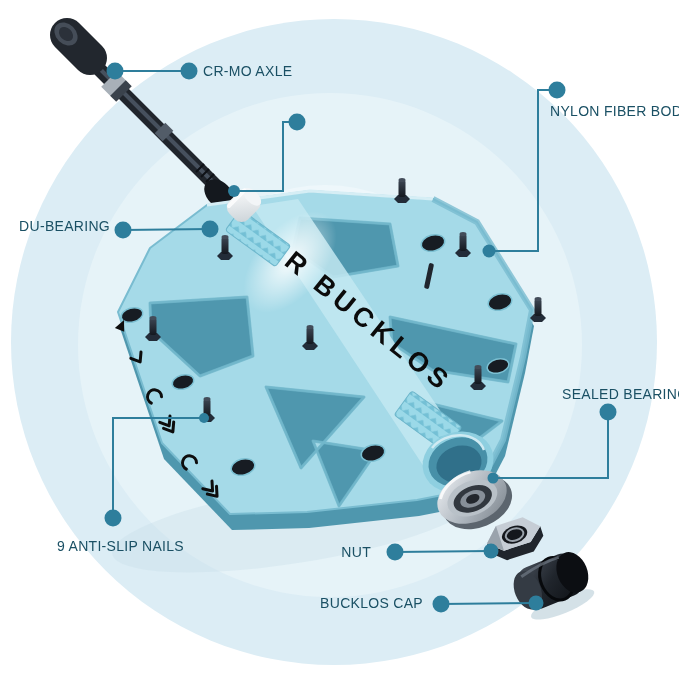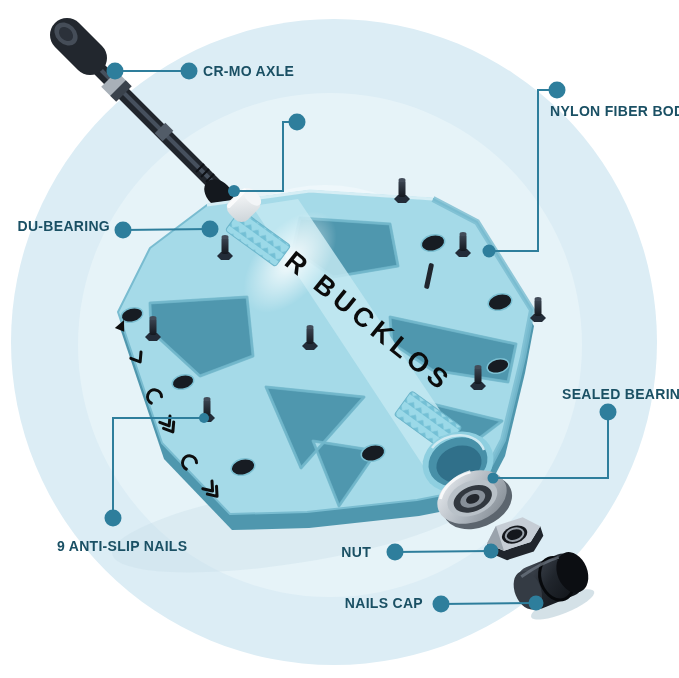--- a/index.html
+++ b/index.html
@@ -2,21 +2,21 @@
 <html><head>
 <meta charset="utf-8">
 <style>
   html,body{margin:0;padding:0;background:#ffffff;}
   .stage{
     position:relative;width:679px;height:678px;background:#ffffff;overflow:hidden;
     font-family:"Liberation Sans",sans-serif;
   }
   .stage svg{position:absolute;left:0;top:0;}
   .label{
-    position:absolute;font-weight:bold;font-size:14px;color:#1a5064;
+    position:absolute;font-weight:normal;font-size:14px;color:#1a5064;
     letter-spacing:.3px;white-space:nowrap;line-height:16px;
   }
   .v-center{transform:translateY(-50%);}
 </style>
 </head>
 <body>
 
 <div class="stage">
 
   <svg width="679" height="678" viewBox="0 0 679 678">
@@ -253,15 +253,15 @@
       </g>
     </g>
   </svg>
 
   <span class="label v-center" style="left:203px;top:71px">CR-MO AXLE</span>
   <span class="label" style="left:550px;top:103px">NYLON FIBER BODY</span>
   <span class="label v-center" style="right:569px;top:226px">DU-BEARING</span>
   <span class="label" style="left:562px;top:386px">SEALED BEARING</span>
   <span class="label" style="left:57px;top:538px">9 ANTI-SLIP NAILS</span>
   <span class="label v-center" style="right:308px;top:552px">NUT</span>
-  <span class="label v-center" style="right:256px;top:603px">NAILS CAP</span>
+  <span class="label v-center" style="right:256px;top:603px">BUCKLOS CAP</span>
 
 </div>
 
 </body></html>

